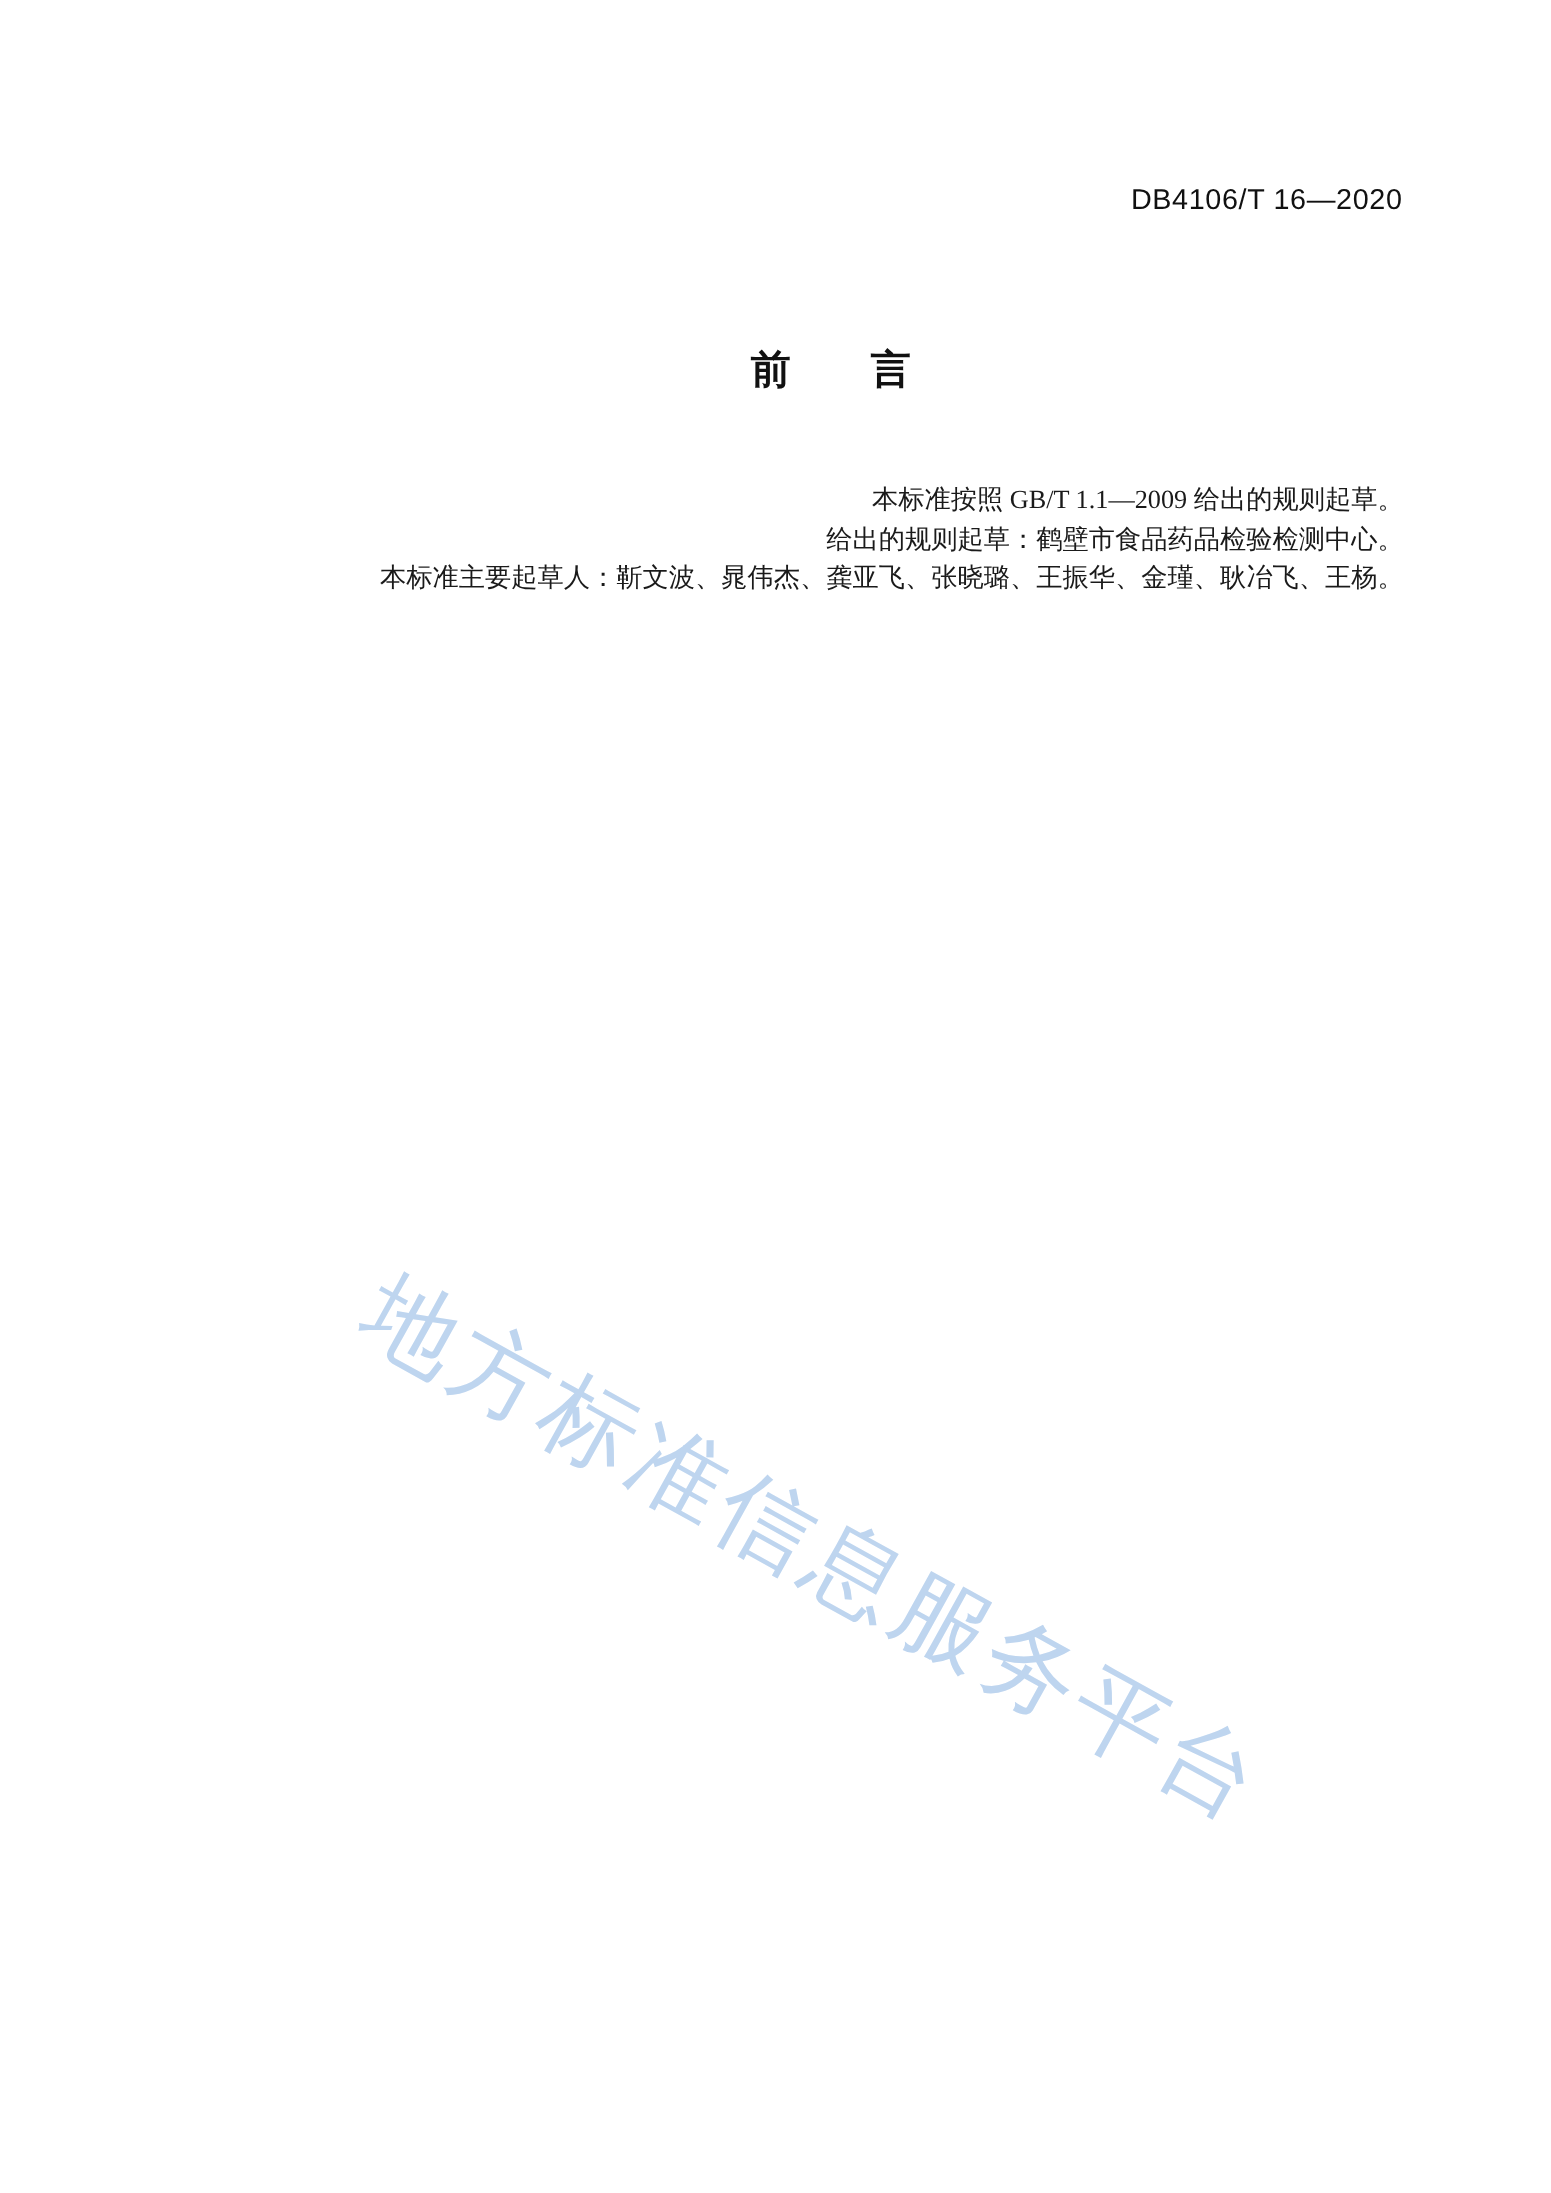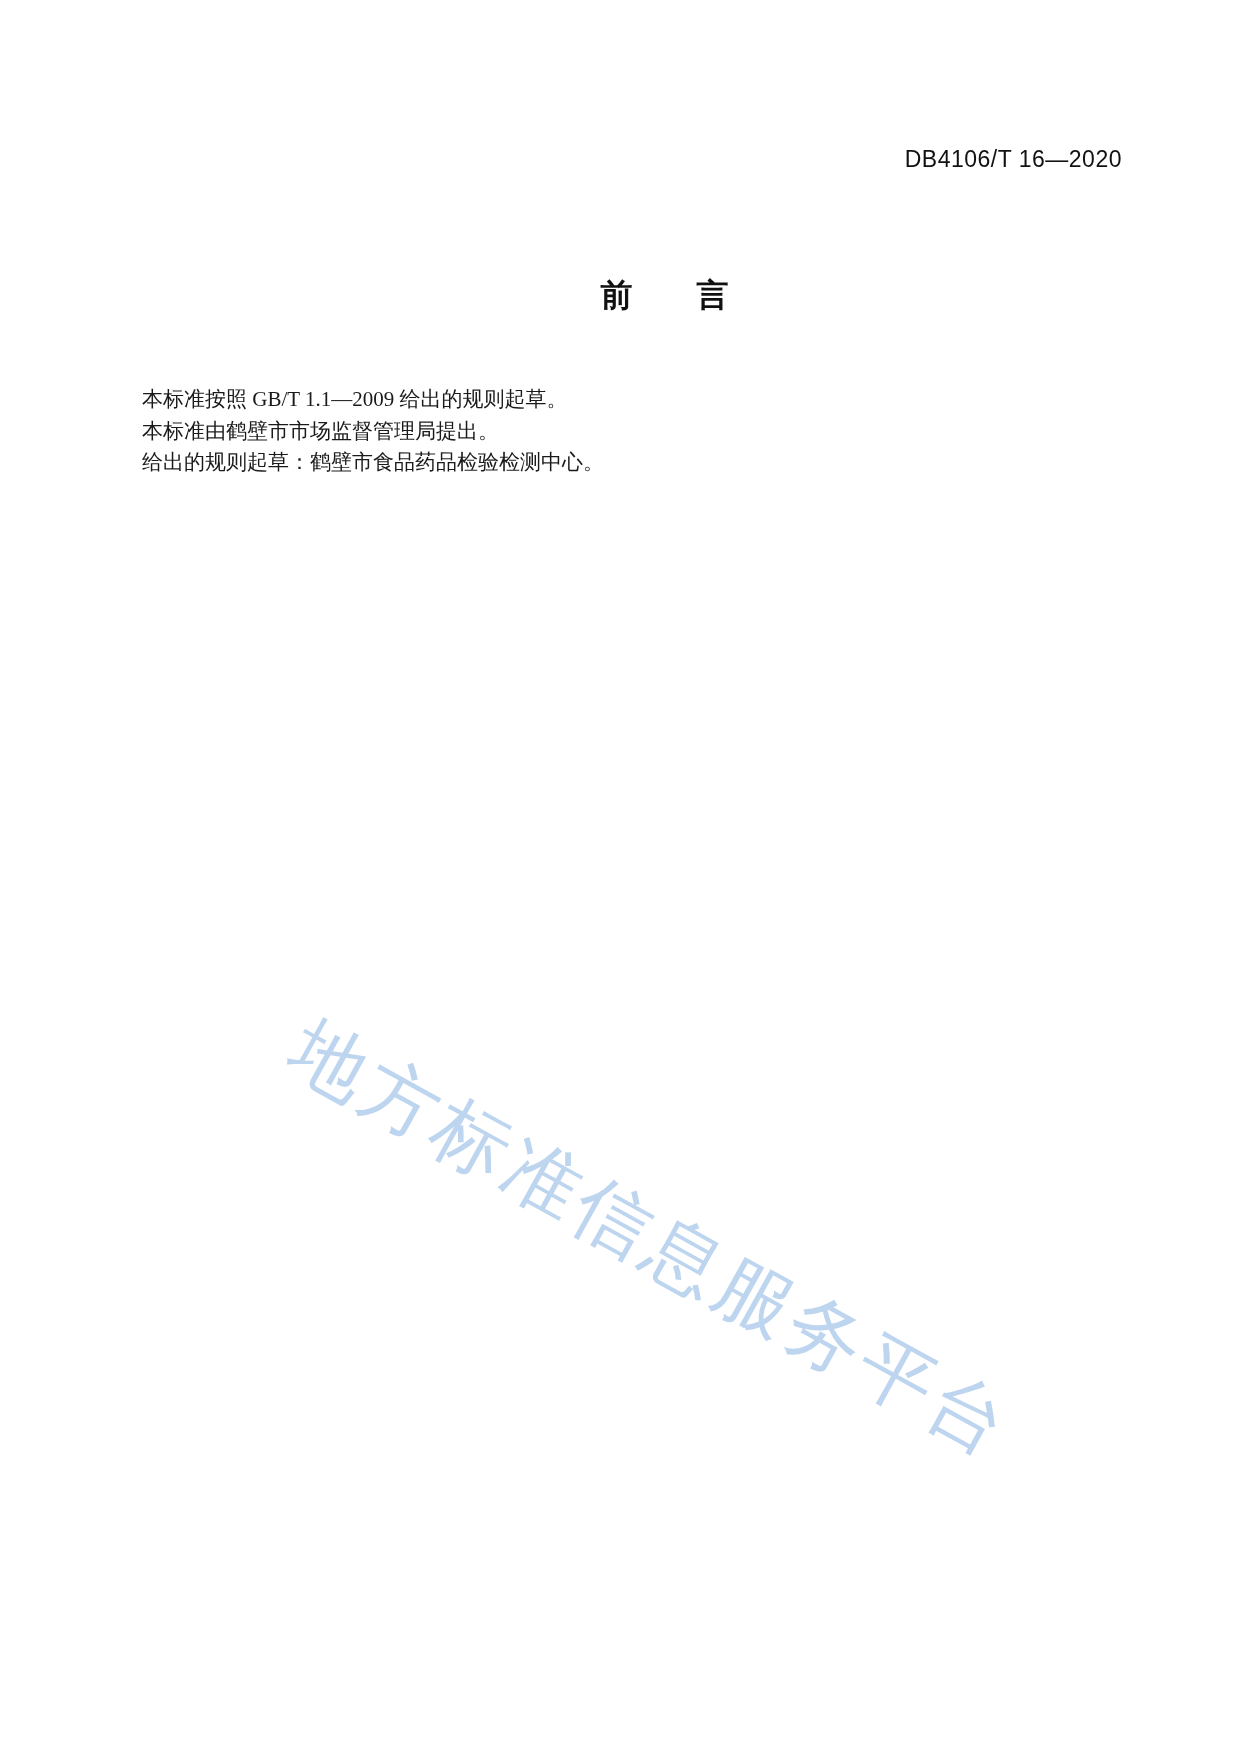--- a/index.html
+++ b/index.html
@@ -39,20 +39,21 @@
     color: #111111;
     white-space: pre;
     padding-left: 44px;
   }
   .body-text {
     position: absolute;
     top: 384px;
     left: 142px;
     right: 118px;
     color: #1a1a1a;
+    text-align: right;
   }
   .body-text p {
     margin: 0;
     font-size: 21px;
     line-height: 31.7px;
     white-space: nowrap;
   }
   .watermark {
     position: absolute;
     left: 650px;
@@ -79,21 +80,21 @@
 <body>
 
 <div class="page">
 
   <div class="header-num">DB4106/T 16—2020</div>
 
   <h1 class="doc-title">前　　言</h1>
 
   <div class="body-text">
     <p>本标准按照 GB/T 1.1—2009 给出的规则起草。</p>
-    <p>本标准由鹤壁市市场监督管理局提出。</p>
     <p>给出的规则起草：鹤壁市食品药品检验检测中心。</p>
+    <p>本标准主要起草人：靳文波、晁伟杰、龚亚飞、张晓璐、王振华、金瑾、耿冶飞、王杨。</p>
   </div>
 
   <div class="watermark" style="color: rgb(190, 213, 239);">地方标准信息服务平台</div>
 
   <div class="page-number">II</div>
 
 </div>
 
 </body></html>

